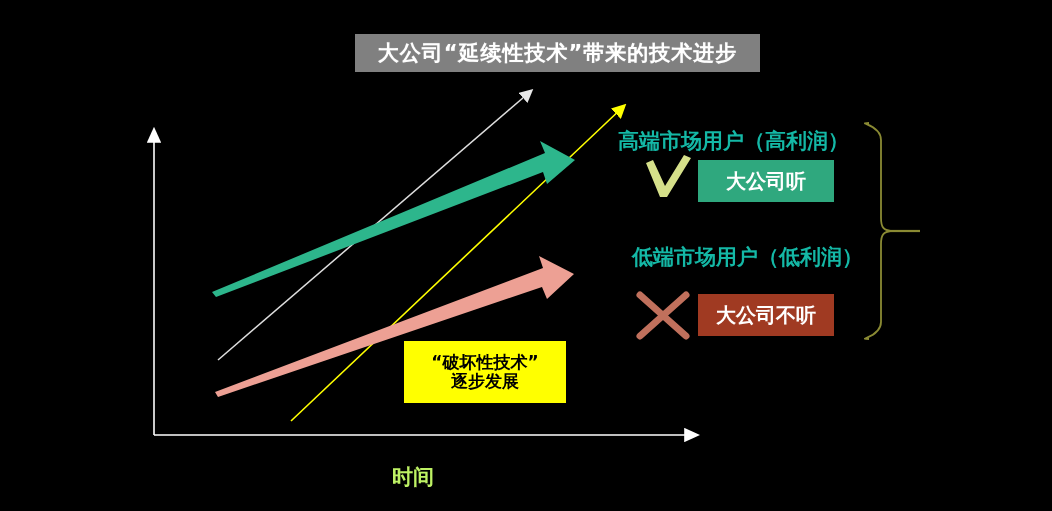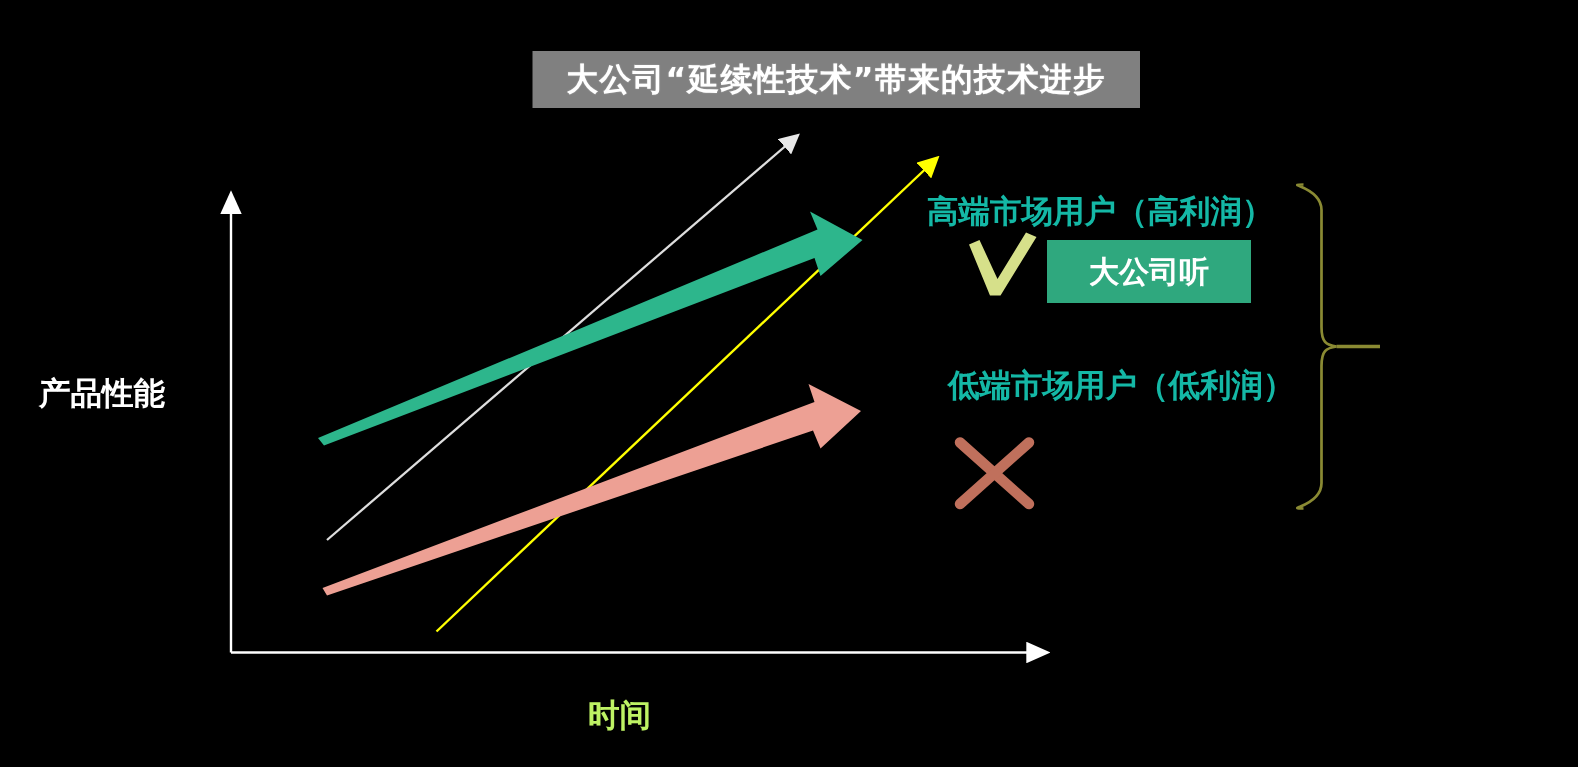--- a/index.html
+++ b/index.html
@@ -118,24 +118,28 @@
                C884,232 881,234 881,244
                L881,322 C881,338 855,339 869,339"></path>
       <line x1="891" y1="231" x2="920" y2="231" stroke-width="2.2"></line>
     </g>
   </svg>
 
   <div class="abs" id="title-banner">
     <span class="t">大公司“延续性技术”带来的技术进步</span>
   </div>
 
-  <div class="abs" id="y-axis-label">产品性能</div>
   <div class="abs" id="x-axis-label">时间</div>
 
+  <div class="abs" id="disruptive-box">
+    <div>“破坏性技术”</div>
+    <div>逐步发展</div>
+  </div>
 
   <div class="abs seg-label" id="high-seg-label">高端市场用户（高利润）</div>
   <div class="abs seg-label" id="low-seg-label">低端市场用户（低利润）</div>
 
   <div class="abs chip" id="listen-chip">大公司听</div>
+  <div class="abs chip" id="not-listen-chip">大公司不听</div>
 
 
 
 </div>
 
 </body></html>

